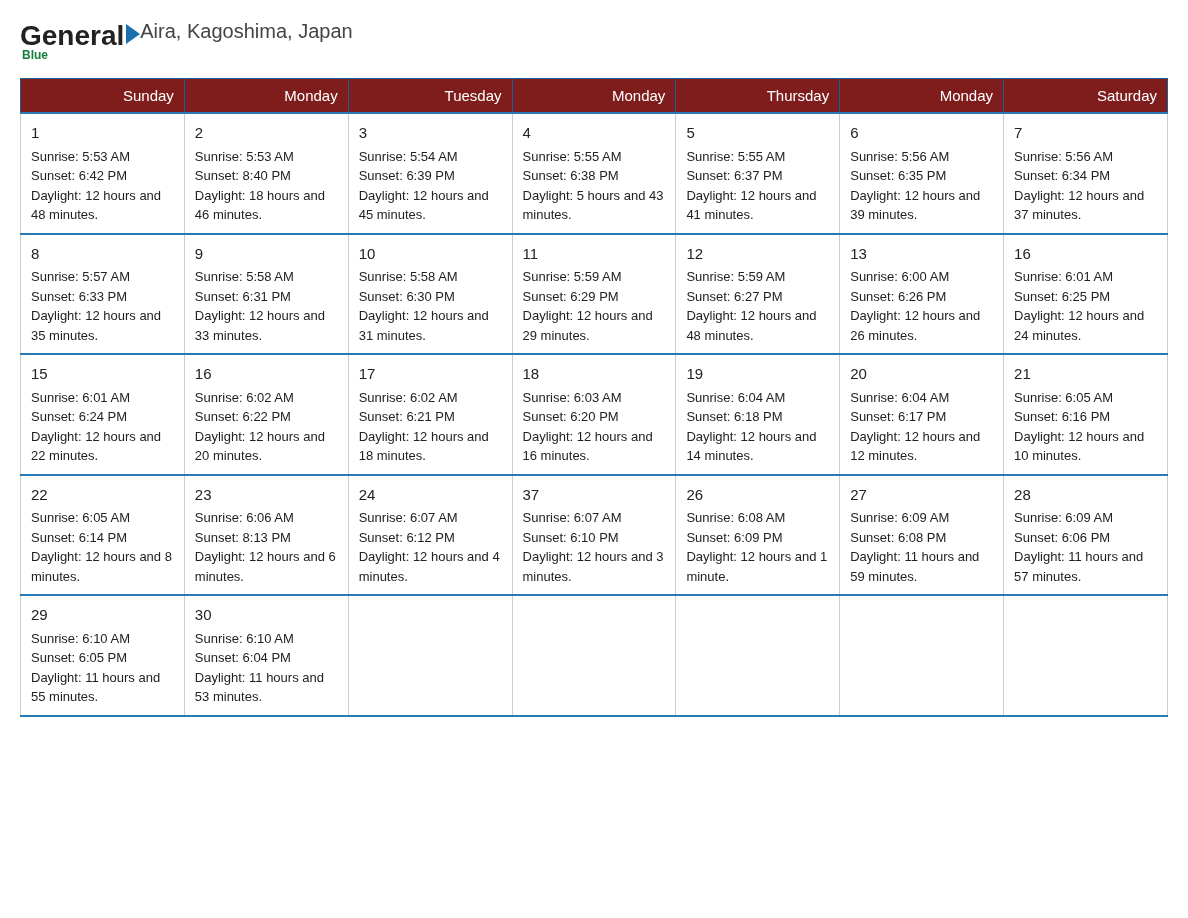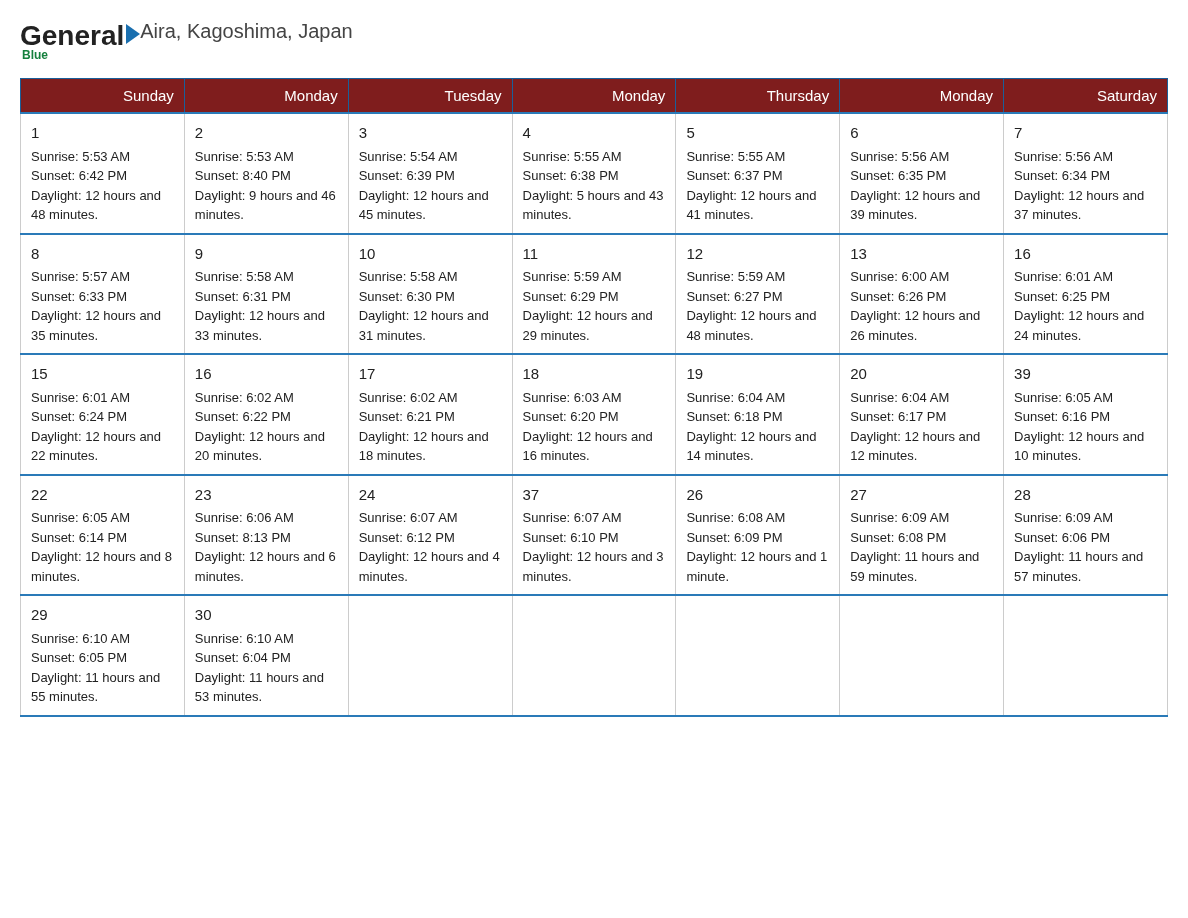--- a/index.html
+++ b/index.html
@@ -124,21 +124,21 @@
         <td>
           <span class="day-number">1</span>
           <div>Sunrise: 5:53 AM</div>
           <div>Sunset: 6:42 PM</div>
           <div>Daylight: 12 hours and 48 minutes.</div>
         </td>
         <td>
           <span class="day-number">2</span>
           <div>Sunrise: 5:53 AM</div>
           <div>Sunset: 8:40 PM</div>
-          <div>Daylight: 9 hours and 46 minutes.</div>
+          <div>Daylight: 18 hours and 46 minutes.</div>
         </td>
         <td>
           <span class="day-number">3</span>
           <div>Sunrise: 5:54 AM</div>
           <div>Sunset: 6:39 PM</div>
           <div>Daylight: 12 hours and 45 minutes.</div>
         </td>
         <td>
           <span class="day-number">4</span>
           <div>Sunrise: 5:55 AM</div>
@@ -239,21 +239,21 @@
           <div>Sunset: 6:18 PM</div>
           <div>Daylight: 12 hours and 14 minutes.</div>
         </td>
         <td>
           <span class="day-number">20</span>
           <div>Sunrise: 6:04 AM</div>
           <div>Sunset: 6:17 PM</div>
           <div>Daylight: 12 hours and 12 minutes.</div>
         </td>
         <td>
-          <span class="day-number">39</span>
+          <span class="day-number">21</span>
           <div>Sunrise: 6:05 AM</div>
           <div>Sunset: 6:16 PM</div>
           <div>Daylight: 12 hours and 10 minutes.</div>
         </td>
       </tr>
       <tr>
         <td>
           <span class="day-number">22</span>
           <div>Sunrise: 6:05 AM</div>
           <div>Sunset: 6:14 PM</div>

